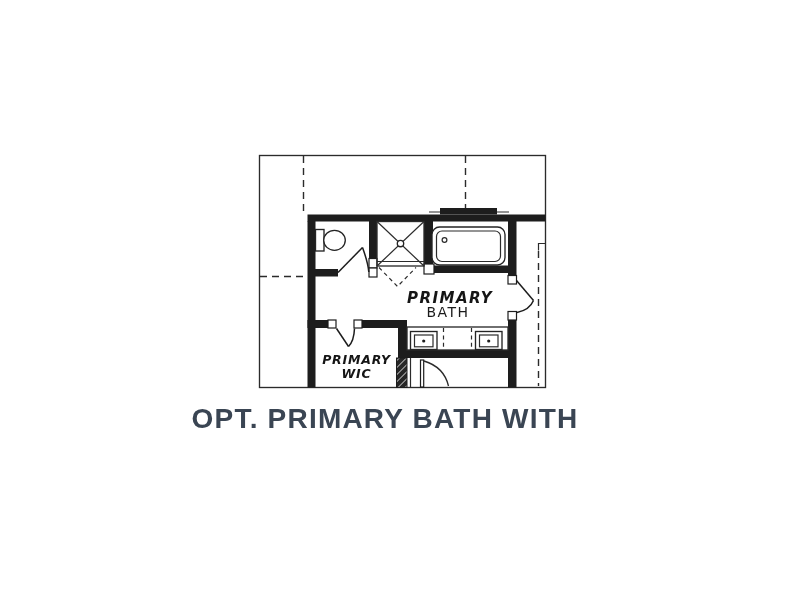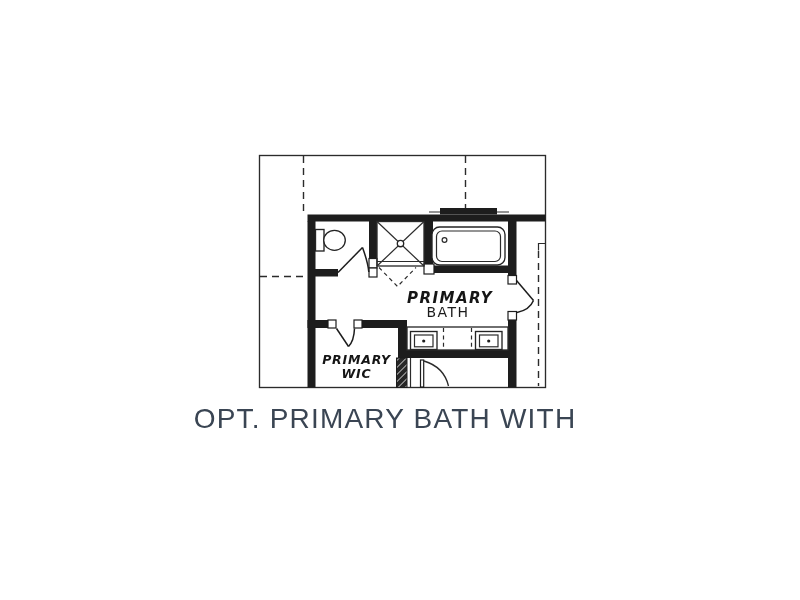--- a/index.html
+++ b/index.html
@@ -11,21 +11,21 @@
     font-family:"Liberation Sans", sans-serif;
   }
   .plan-svg{position:absolute;left:0;top:0;}
   .caption{
     position:absolute;
     left:0; right:0; top:402px;
     text-align:center;
     color:#3a4553;
     font-size:28px;
     line-height:33px;
-    font-weight:400;
+    font-weight:700;
     letter-spacing:1.2px;
     font-family:"Liberation Sans", sans-serif;
   }
   .caption div{white-space:nowrap;}
   .lbl-hand{
     font-family:"DejaVu Sans", sans-serif;
     font-weight:bold;
     font-style:italic;
     fill:#151515;
   }

